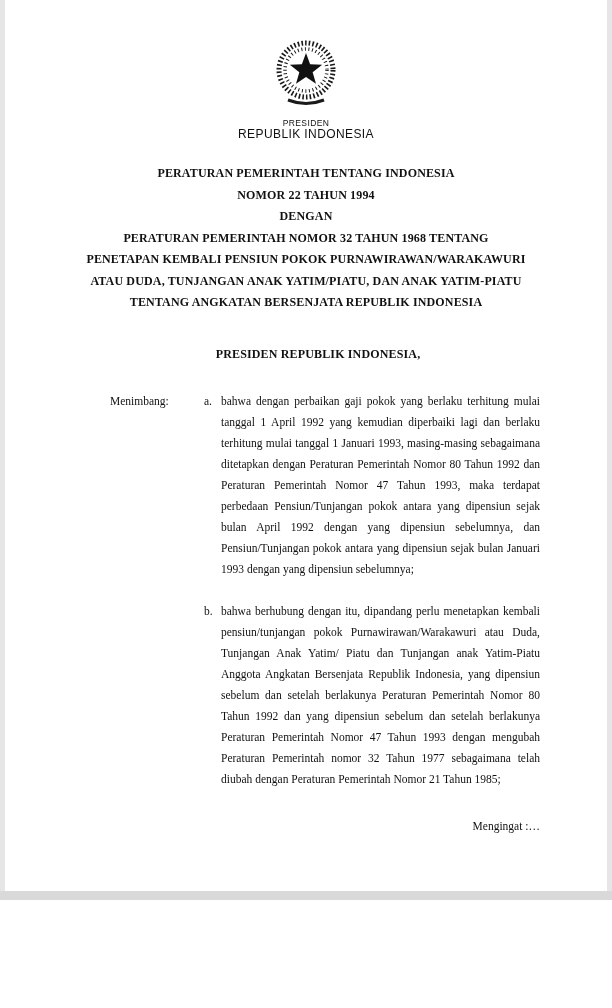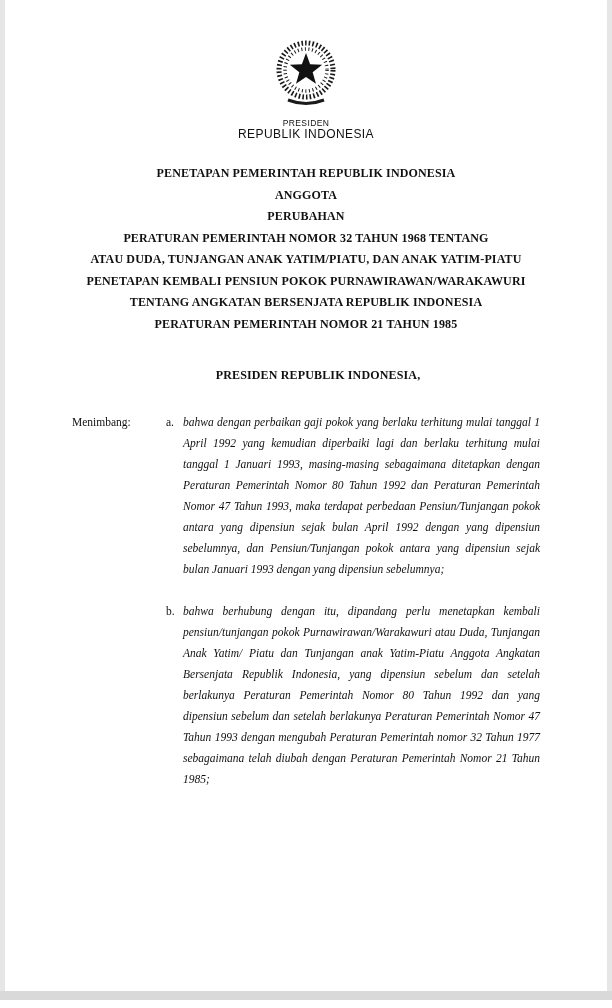--- a/index.html
+++ b/index.html
@@ -5,21 +5,21 @@
   * { margin: 0; padding: 0; box-sizing: border-box; }
   html, body { background: #ffffff; }
   body {
     font-family: "Liberation Serif", "DejaVu Serif", serif;
     color: #111111;
     -webkit-font-smoothing: antialiased;
   }
   .page {
     position: relative;
     width: 612px;
-    height: 1000px;
+    height: 900px;
     background: #ffffff;
     overflow: hidden;
   }
   
   .edge { position: absolute; background: #e6e6e6; }
   .edge-left  { left: 0; top: 0; width: 5px; height: 1008px; }
   .edge-right { right: 0; top: 0; width: 5px; height: 1008px; }
   .edge-bottom{ left: 0; bottom: 0; width: 612px; height: 9px; background: #d9d9d9; }
 
   .letterhead {
@@ -63,31 +63,31 @@
     display: flex;
     align-items: flex-start;
     font-size: 11.5px;
     line-height: 21px;
   }
   .consideration-row + .consideration-row { margin-top: 21px; }
   .label-cell {
     width: 86px;
     flex: 0 0 86px;
     display: flex;
+    margin-left: 38px;
   }
   .marker-cell {
     width: 17px;
     flex: 0 0 17px;
     margin-left: 8px;
   }
   .text-cell {
     flex: 1;
     text-align: justify;
     text-justify: inter-word;
-    font-style: italic;
   }
 
   .continuation {
     margin-top: 26px;
     font-size: 11.5px;
     line-height: 21px;
     text-align: right;
   }
 </style>
 </head>
@@ -108,28 +108,27 @@
         <path d="M 24 64 Q 42 71 60 64" stroke="#1a1a1a" stroke-width="3" fill="none"></path>
       </svg>
     </span>
     <div class="agency">
       <div class="agency-line1">PRESIDEN</div>
       <div class="agency-line2">REPUBLIK INDONESIA</div>
     </div>
   </header>
 
   <section class="title-block">
-    <div>PENETAPAN PEMERINTAH REPUBLIK INDONESIA</div>
-    <div>ANGGOTA</div>
-    <div>PERUBAHAN</div>
+    <div>PERATURAN PEMERINTAH TENTANG INDONESIA</div>
+    <div>NOMOR 22 TAHUN 1994</div>
+    <div>DENGAN</div>
     <div>PERATURAN PEMERINTAH NOMOR 32 TAHUN 1968 TENTANG</div>
+    <div>PENETAPAN KEMBALI PENSIUN POKOK PURNAWIRAWAN/WARAKAWURI</div>
     <div>ATAU DUDA, TUNJANGAN ANAK YATIM/PIATU, DAN ANAK YATIM-PIATU</div>
-    <div>PENETAPAN KEMBALI PENSIUN POKOK PURNAWIRAWAN/WARAKAWURI</div>
     <div>TENTANG ANGKATAN BERSENJATA REPUBLIK INDONESIA</div>
-    <div>PERATURAN PEMERINTAH NOMOR 21 TAHUN 1985</div>
   </section>
 
   <p class="preamble">PRESIDEN REPUBLIK INDONESIA,</p>
 
   <div class="content">
 
     <section class="considerations">
 
       <div class="consideration-row">
         <span class="label-cell">
@@ -141,16 +140,17 @@
       </div>
 
       <div class="consideration-row">
         <span class="label-cell"></span>
         <span class="marker-cell">b.</span>
         <p class="text-cell">bahwa berhubung dengan itu, dipandang perlu menetapkan kembali pensiun/tunjangan pokok Purnawirawan/Warakawuri atau Duda, Tunjangan Anak Yatim/ Piatu dan Tunjangan anak Yatim-Piatu Anggota Angkatan Bersenjata Republik Indonesia, yang dipensiun sebelum dan setelah berlakunya Peraturan Pemerintah Nomor 80 Tahun 1992 dan yang dipensiun sebelum dan setelah berlakunya Peraturan Pemerintah Nomor 47 Tahun 1993 dengan mengubah Peraturan Pemerintah nomor 32 Tahun 1977 sebagaimana telah diubah dengan Peraturan Pemerintah Nomor 21 Tahun 1985;</p>
       </div>
 
     </section>
 
+    <p class="continuation">Mengingat :…</p>
 
   </div>
 
 </div>
 
 </body></html>

